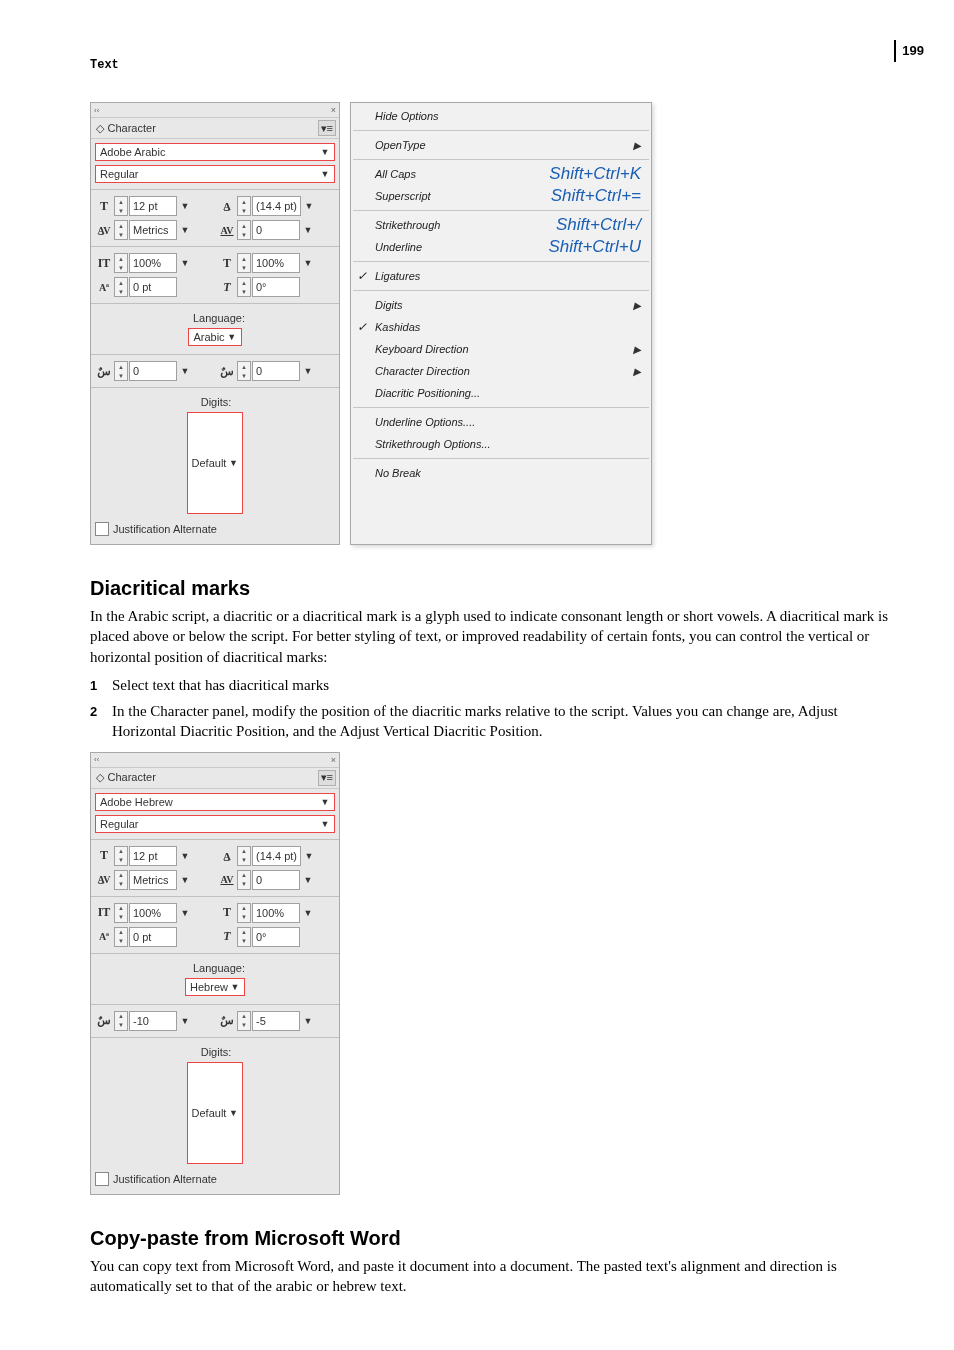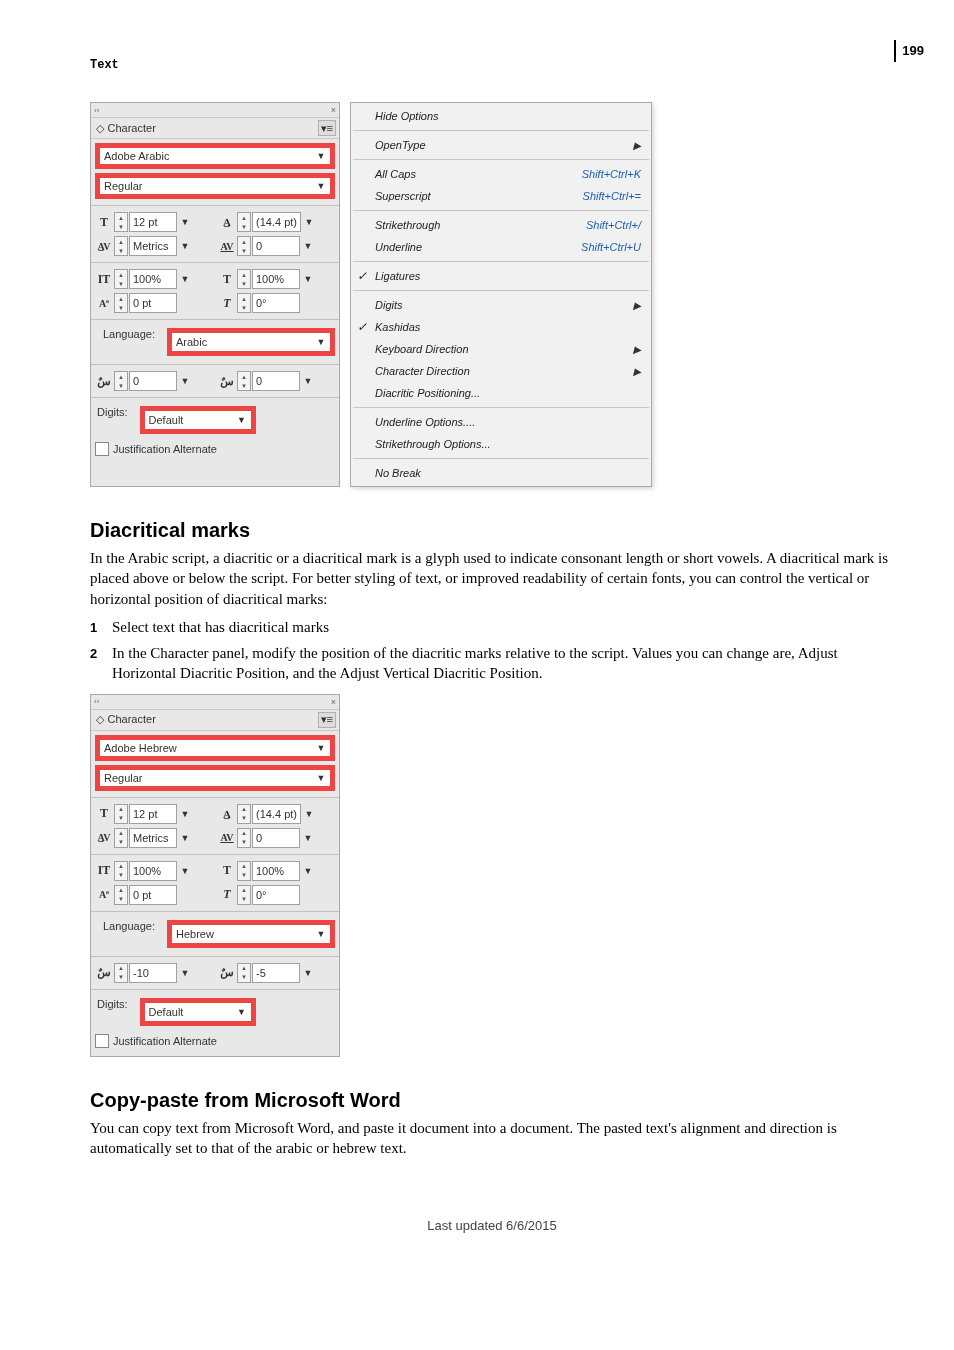--- a/index.html
+++ b/index.html
@@ -61,21 +61,21 @@
     margin-right: 3px;
   }
   .panel-title { padding-left: 2px; }
   .panel-menu-icon {
     width: 16px; height: 14px;
     display:inline-flex; align-items:center; justify-content:center;
     border:1px solid #b0b0b0; background:#ddd;
   }
   .panel-body { padding: 4px; display:flex; flex-direction:column; gap:4px; }
   .combo {
-    flex:1; background:#fff; border:5px solid #ef4444; height:18px;
+    flex:1; background:#fff; border:1px solid #ef4444; height:18px;
     display:flex; align-items:center; justify-content:space-between;
     padding:0 2px 0 4px;
   }
   .dd-arrow {
     width:14px; height:16px; display:inline-flex; align-items:center;
     justify-content:center; color:#333; font-size:9px;
   }
   .ctl-icon {
     width:18px; height:18px; display:inline-flex;
     align-items:center; justify-content:center;
@@ -87,21 +87,21 @@
   }
   .spinner span { flex:1; display:flex; align-items:center; justify-content:center; }
   .numbox {
     background:#fff; border:1px solid #a0a0a0; height:18px;
     padding:0 3px; display:inline-flex; align-items:center;
     min-width:40px;
   }
   .row2 { display:flex; gap:6px; }
   .row2 .half { flex:1; display:flex; align-items:center; gap:1px; }
   .hr { border-top:1px solid #c0c0c0; margin:2px -4px; }
-  .lang-row { display:flex; gap:12px; padding:2px 0; }
+  .lang-row { display:flex; align-items:center; gap:4px; padding:2px 0;flex-direction:column; }
   .lang-row .lbl { padding-left:8px; }
   .chkrow { display:flex; align-items:center; gap:4px; padding:2px 0 4px 0; }
   .chkbox { width:12px; height:12px; border:1px solid #888; background:#fff; }
   
   .ctx-menu {
     background:#f1f1f1;
     border:1px solid #a9a9a9;
     font-family: Tahoma, Arial, sans-serif;
     font-size: 11px;
     color:#222;
@@ -111,21 +111,21 @@
   }
   .ctx-item {
     display:flex; align-items:center;
     padding:2px 10px 2px 24px;
     position:relative;
     justify-content:space-between;
     height:18px;
     font-style:italic;
   }
   .ctx-item .lbl { flex:1; }
-  .ctx-item .sc { color:#1a5fb4; font-size:11px; }
+  .ctx-item .sc { color:#1a5fb4; font-size:17px; }
   .ctx-item .sub-arrow { color:#333; font-size:10px; padding-left:8px; }
   .ctx-sep { border-top:1px solid #c6c6c6; margin:3px 2px; }
   .ctx-check { position:absolute; left:6px; color:#222; font-size:12px; }
   
   h2.doc-h2 {
     font-family: "Myriad Pro", Arial, sans-serif;
     font-weight: bold;
     font-size: 20px;
     margin: 32px 0 6px 0;
   }

